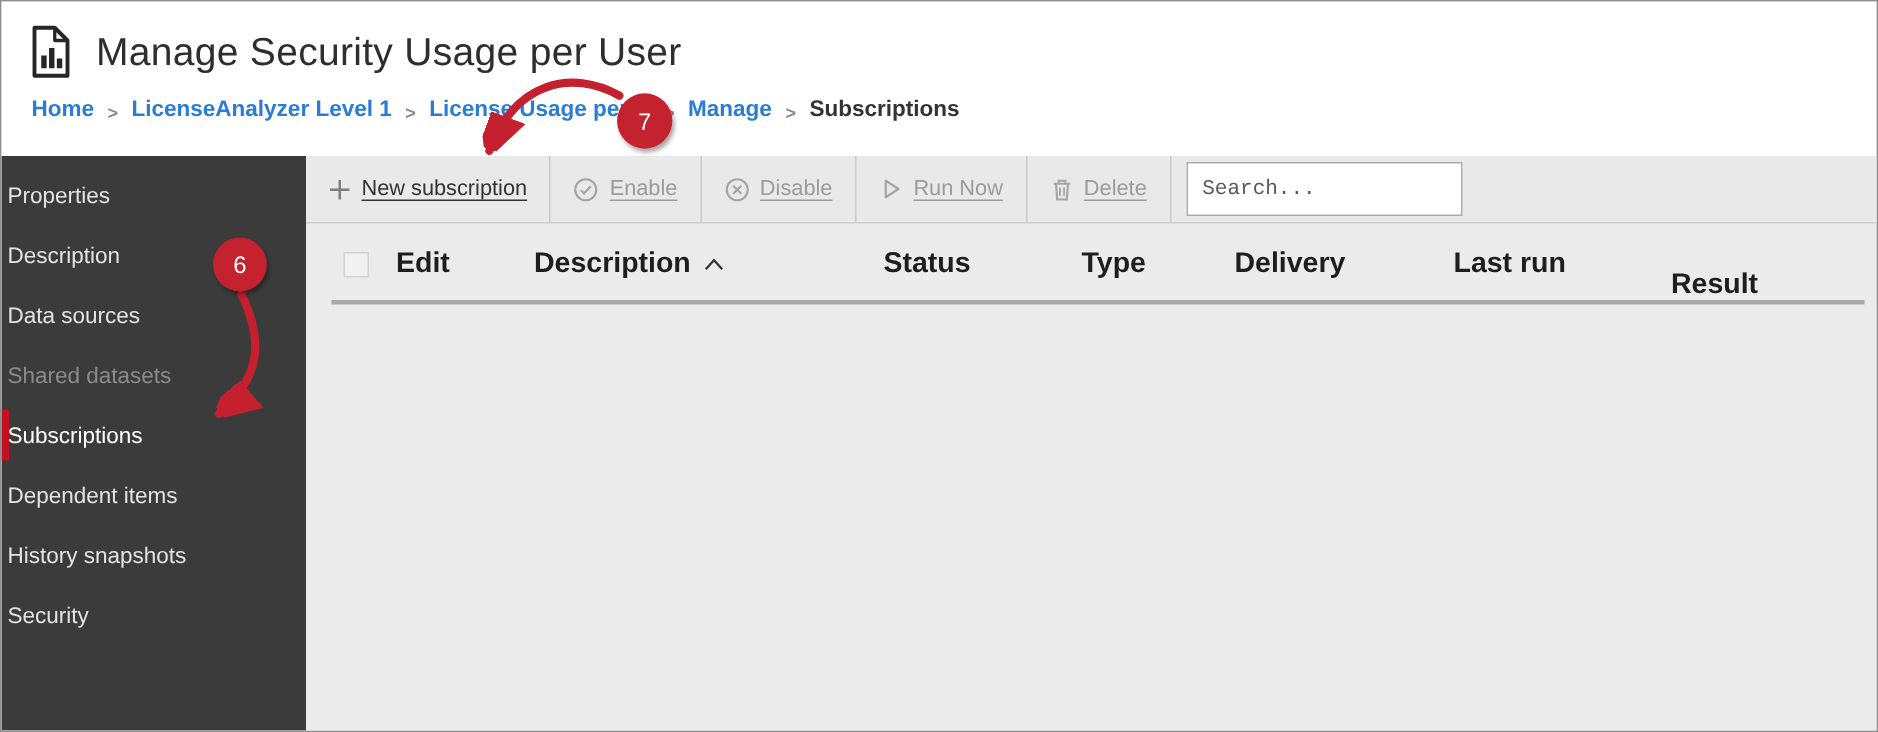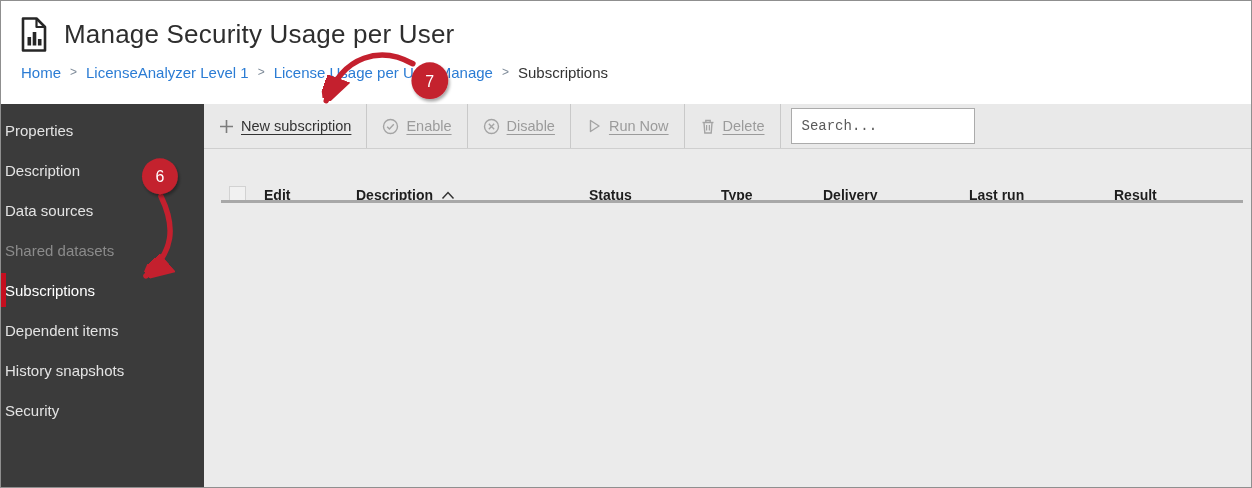--- a/index.html
+++ b/index.html
@@ -12,21 +12,21 @@
     background: #fff;
     display: flex; flex-direction: column;
     overflow: hidden;
   }
 
   
   .app-header { flex: none; height: 103px; background: #fff; }
   .title-row { display: flex; align-items: center; padding: 15px 0 0 18px; }
   .report-icon { width: 30px; height: 37px; flex: none; }
   .page-title { font-size: 26px; font-weight: 400; color: #2e2e2e; margin-left: 15px; letter-spacing: .2px; }
-  .breadcrumb { display: flex; align-items: flex-start; padding: 11px 0 0 20px; font-size: 15px; }
+  .breadcrumb { display: flex; align-items: flex-end; padding: 11px 0 0 20px; font-size: 15px; font-weight: bold; }
   .crumb { white-space: nowrap; }
   .crumb-link { color: #2b7cd4; cursor: pointer; }
   .crumb-sep { color: #7e8b99; font-size: 12px; margin: 0 9px; position: relative; top: 1px; }
   .crumb-current { color: #333; }
 
   
   .body-row { flex: 1; display: flex; min-height: 0; }
 
   .sidebar { width: 203px; flex: none; background: #3b3b3b; padding-top: 6px; }
   .nav-item { position: relative; height: 40px; display: flex; align-items: center;
@@ -45,22 +45,22 @@
             cursor: pointer; white-space: nowrap; }
   .tb-btn .lbl { text-decoration: underline; text-underline-offset: 3px; }
   .tb-btn.disabled { color: #9b9b9b; cursor: default; }
   .tb-icon { flex: none; display: block; }
   .search-wrap { display: flex; align-items: center; }
   .search-input { width: 184px; height: 36px; margin-left: 10px; border: 1px solid #ababab;
                   background: #fff; padding: 0 10px; font-size: 14px; color: #0f766e;
                   font-family: Liberation Mono, monospace; outline: none; }
   .search-input::placeholder { color: #5a5a5a; opacity: 1; }
 
-  .grid-header { flex: none; height: 54px; display: flex; align-items: flex-end;
-                 padding-left: 25px; font-size: 14px; font-weight: bold; color: #1e1e1e;
+  .grid-header { flex: none; height: 54px; display: flex; align-items: center;
+                 padding-left: 25px; font-size: 19px; font-weight: bold; color: #1e1e1e;
                  position: relative; }
   .checkbox { width: 17px; height: 17px; flex: none; border: 1px solid #d2d2d2;
               background: #f1f1f1; cursor: pointer; }
   .col { white-space: nowrap; }
   .col-edit     { width: 92px;  margin-left: 18px; }
   .col-desc     { width: 233px; display: flex; align-items: center; gap: 8px; }
   .col-status   { width: 132px; }
   .col-type     { width: 102px; }
   .col-delivery { width: 146px; }
   .col-lastrun  { width: 145px; }

